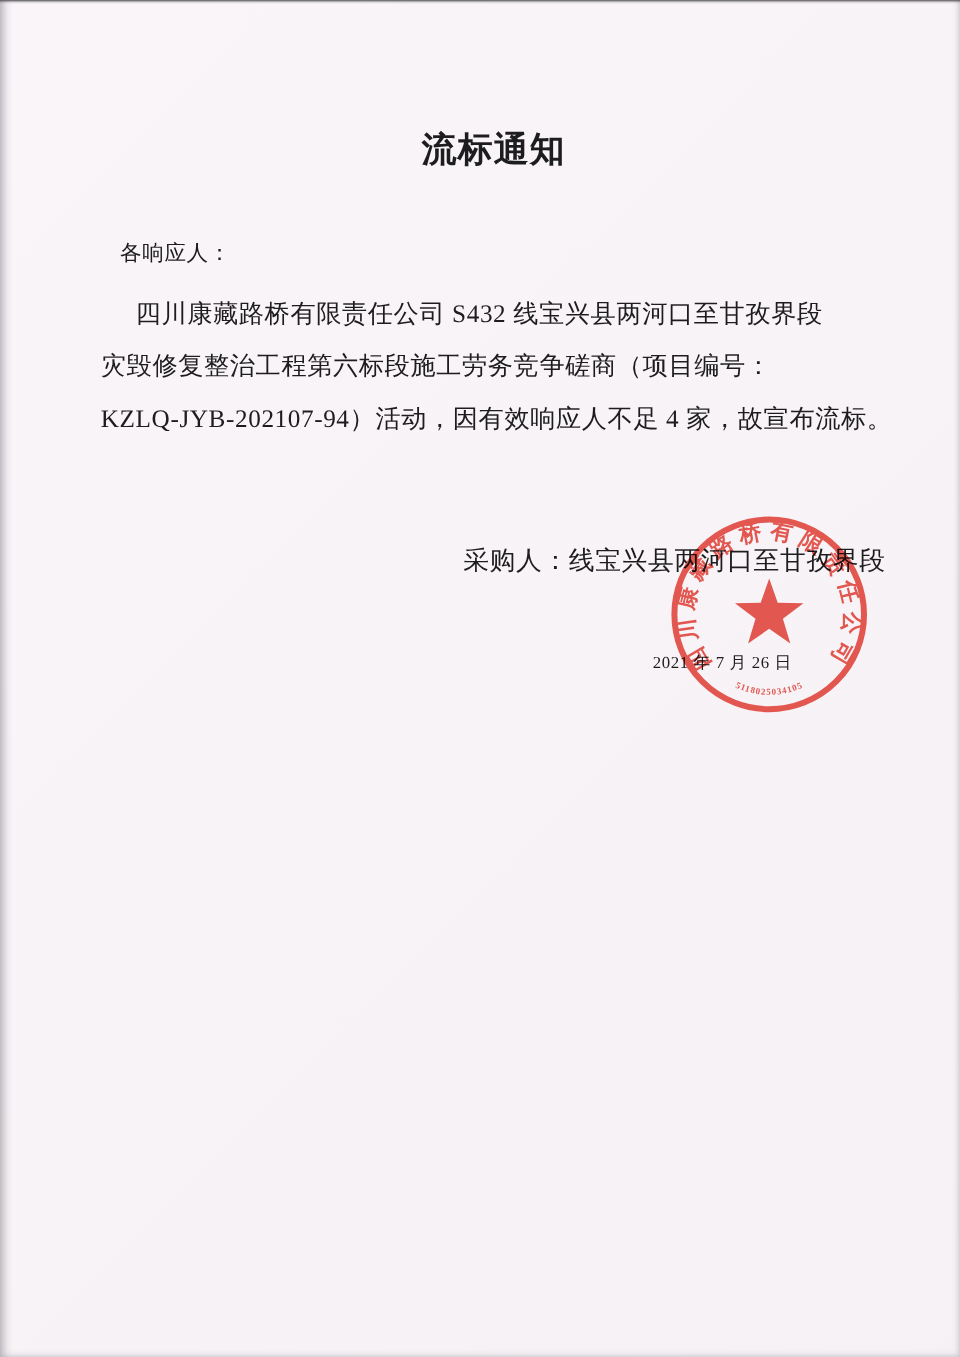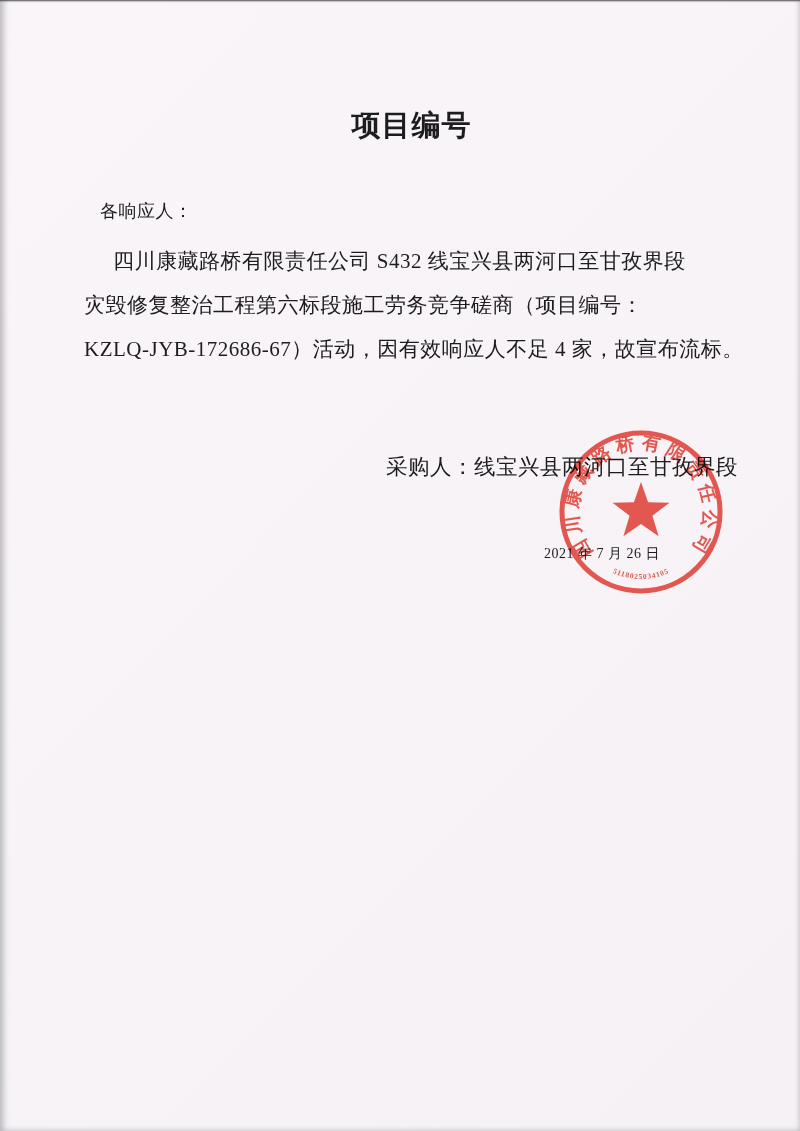--- a/index.html
+++ b/index.html
@@ -81,33 +81,33 @@
   .seal text {
     font-family: "Liberation Serif", "DejaVu Serif", serif;
     font-weight: 600;
   }
 </style>
 </head>
 <body>
 
 <div class="page">
 
-  <h1 class="title">项目编号</h1>
+  <h1 class="title">流标通知</h1>
 
   <div class="salutation">各响应人：</div>
 
   <div class="body-par">
     <div class="line indent">
       <span>四川康藏路桥有限责任公司 S432 线宝兴县两河口至甘孜界段</span>
     </div>
     <div class="line">
       <span>灾毁修复整治工程第六标段施工劳务竞争磋商</span><span class="b">（项目编号：</span>
     </div>
     <div class="line">
-      <span>KZLQ-JYB-172686-67）</span><span class="b">活动，因有效响应人不足 4 家，故宣布流标。</span>
+      <span>KZLQ-JYB-202107-94）</span><span class="b">活动，因有效响应人不足 4 家，故宣布流标。</span>
     </div>
   </div>
 
   <div class="purchaser">采购人：线宝兴县两河口至甘孜界段</div>
 
   <div class="date">2021 年 7 月 26 日</div>
 
   <svg class="seal" viewBox="0 0 172 172" xmlns="http://www.w3.org/2000/svg">
     <defs>
       <path id="seal-arc-top" d="M 41.5 130.5 A 63 63 0 1 1 130.5 130.5" fill="none"></path>

